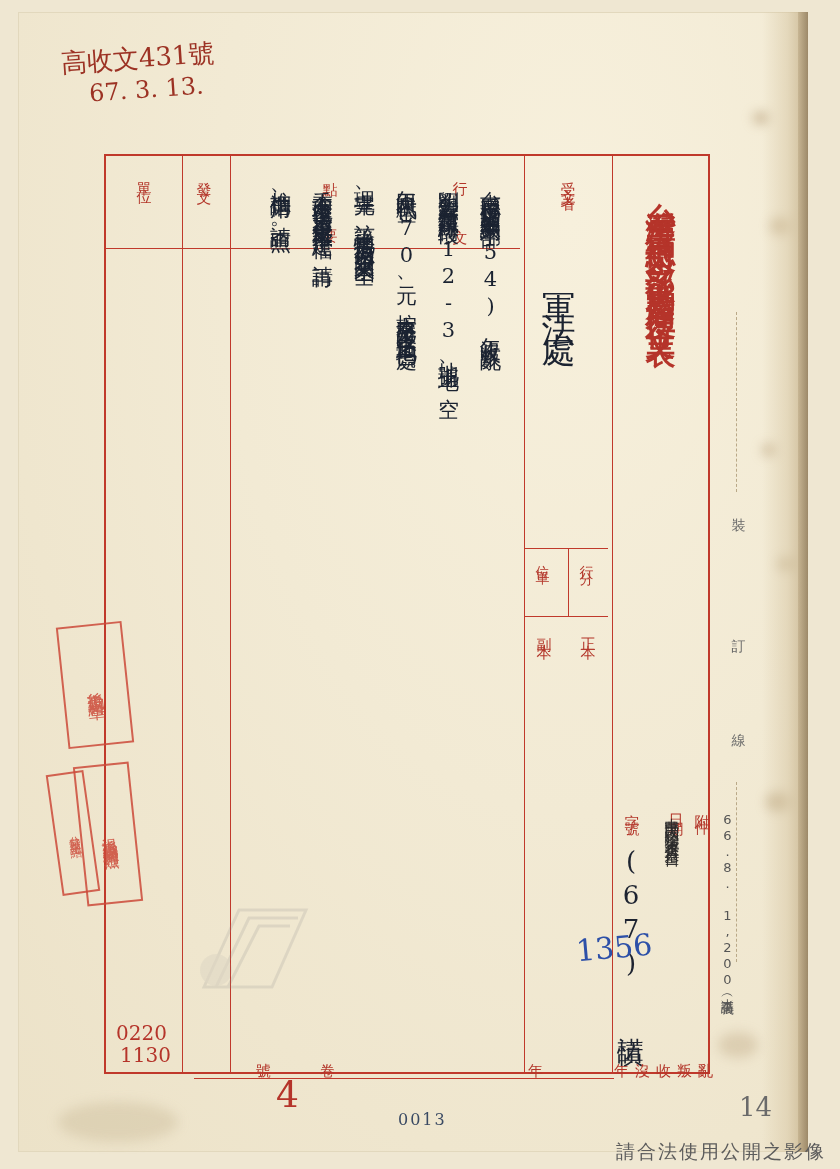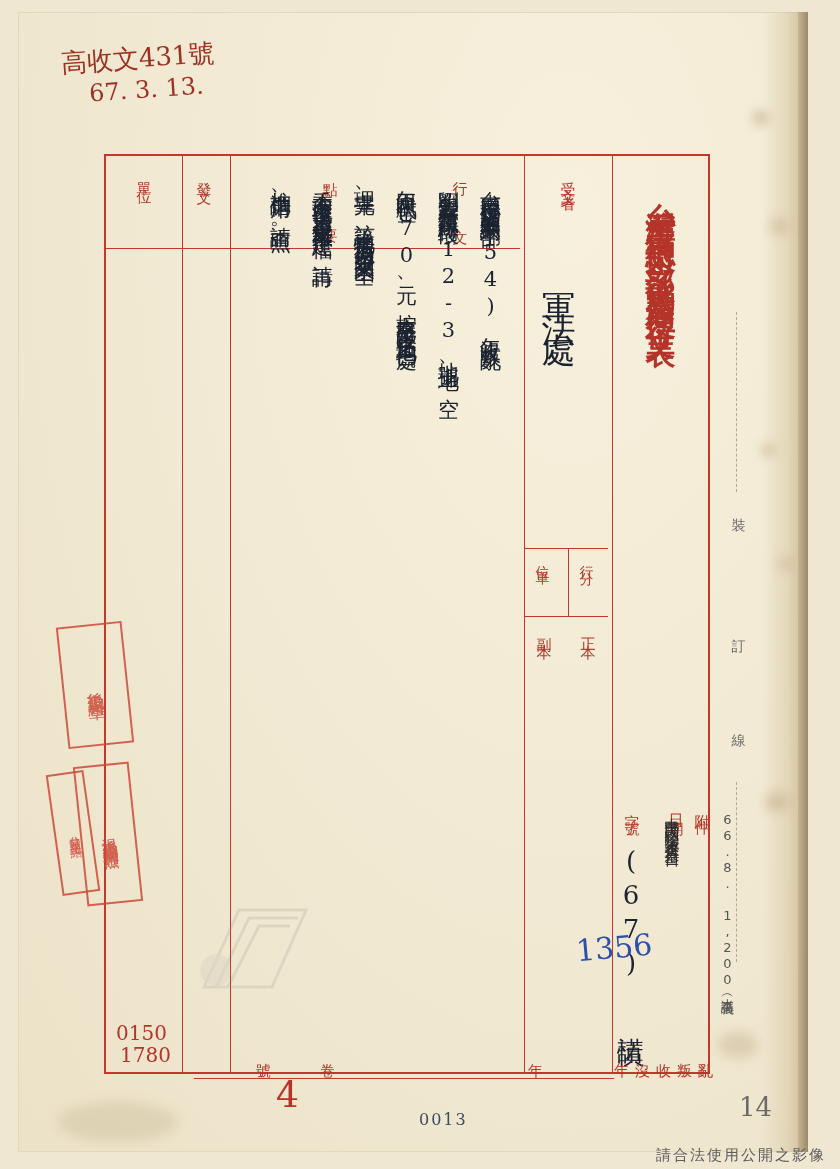--- a/index.html
+++ b/index.html
@@ -94,42 +94,42 @@
     letter-spacing:2px;opacity:.85;
   }
   .stamp-rot{transform:rotate(-6deg);}
   
   #watermark{
     position:absolute;left:176px;top:880px;width:120px;height:110px;
     opacity:.18;
   }
   
   #caption{
-    position:absolute;right:14px;bottom:4px;color:#5c5c5c;font-size:15px;
+    position:absolute;right:14px;bottom:4px;color:#5c5c5c;font-size:19px;
     letter-spacing:2px;font-family:Liberation Sans, sans-serif;
   }
   
   .sidemark{
     position:absolute;color:#6a6a6a;font-size:14px;
     writing-mode:vertical-rl;text-orientation:upright;letter-spacing:10px;
   }
   .dashline{
     position:absolute;border-left:1px dashed #b9a887;
   }
   
   .botlabel{
     position:absolute;color:#b3362a;font-size:15px;letter-spacing:4px;
   }
   #numfour{
     position:absolute;left:258px;top:1062px;font-size:36px;color:#b5342a;
     font-family:"DejaVu Serif","Liberation Serif",serif;
   }
   #pagenum{
     position:absolute;left:380px;top:1098px;font-size:16px;color:#3a4a63;
-    letter-spacing:2px;font-family:"DejaVu Serif","Liberation Serif",serif;margin-left:21px;
+    letter-spacing:2px;font-family:"DejaVu Serif","Liberation Serif",serif;
   }
   #rightnum{
     position:absolute;right:36px;bottom:30px;font-size:26px;color:#6a6a6a;
     font-family:"DejaVu Serif","Liberation Serif",serif;
   }
   #bluenum{
     position:absolute;left:558px;top:918px;font-size:30px;color:#2d50a8;
     font-family:"DejaVu Serif","Liberation Serif",serif;transform:rotate(-5deg);
   }
   #redcode{
@@ -232,22 +232,22 @@
 
   <div class="stamp stamp-rot" style="left:62px;top:752px;width:52px;height:136px;font-size:16px;background:rgba(255,255,255,.0);">
     <span>退後勤處二組何耀烈</span>
   </div>
 
   <div class="stamp" style="left:36px;top:760px;width:34px;height:118px;font-size:12px;border-width:2px;transform:rotate(-8deg);">
     <span>分發三組工繕</span>
   </div>
 
   <div id="redcode">
-    <div>0150</div>
-    <div style="margin-left:4px;">1780</div>
+    <div>0220</div>
+    <div style="margin-left:4px;">1130</div>
   </div>
 
   <div id="bluenum" class="hand-blue">
     <span>1356</span>
   </div>
 
   <div class="botlabel" style="left:238px;top:1050px;"><span>號</span></div>
   <div class="botlabel" style="left:302px;top:1050px;"><span>卷</span></div>
   <div class="botlabel" style="left:510px;top:1050px;"><span>年</span></div>
   <div class="botlabel" style="left:596px;top:1050px;letter-spacing:6px;"><span>年沒收叛亂</span></div>

